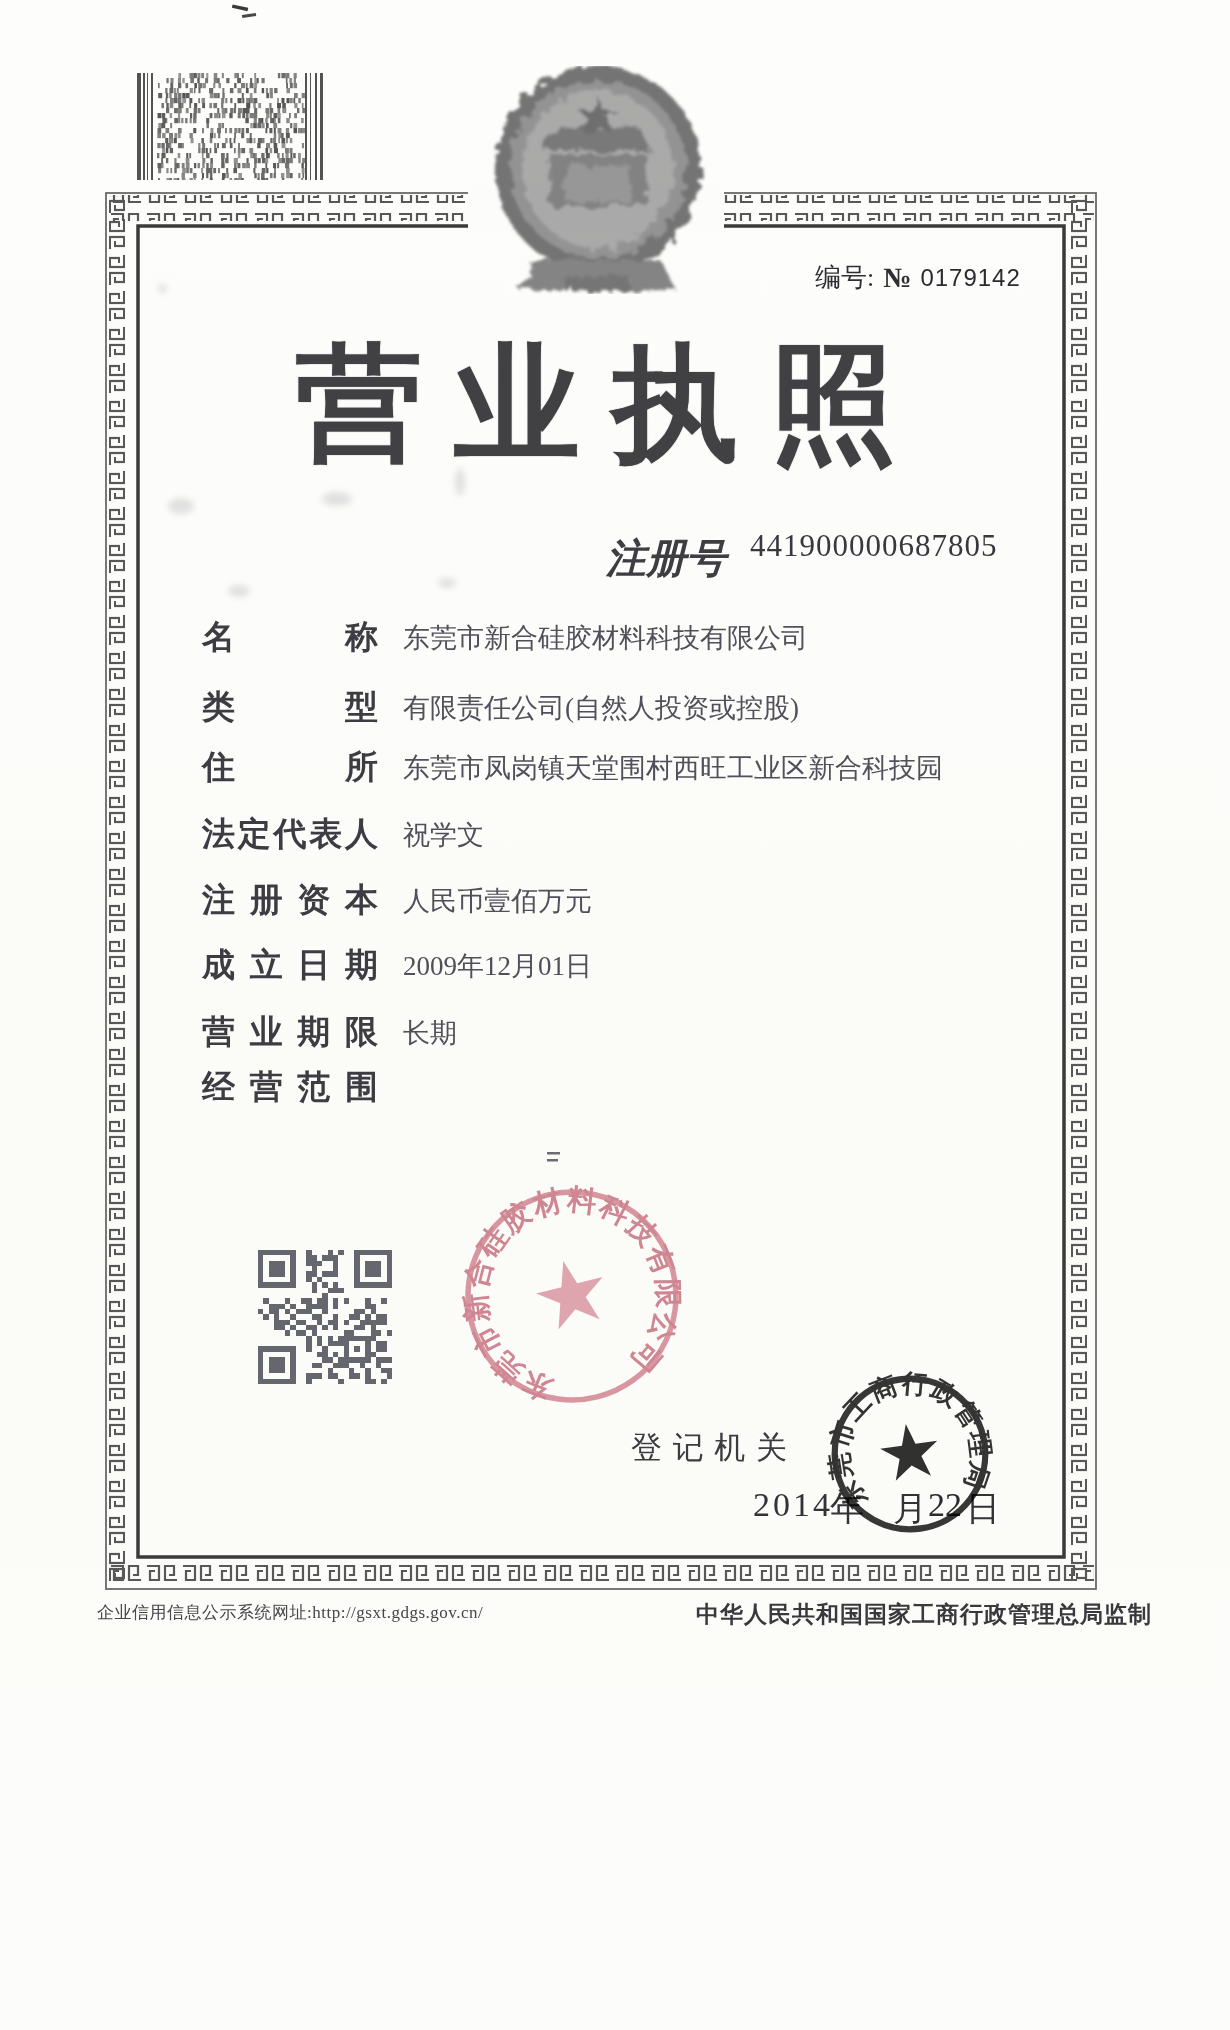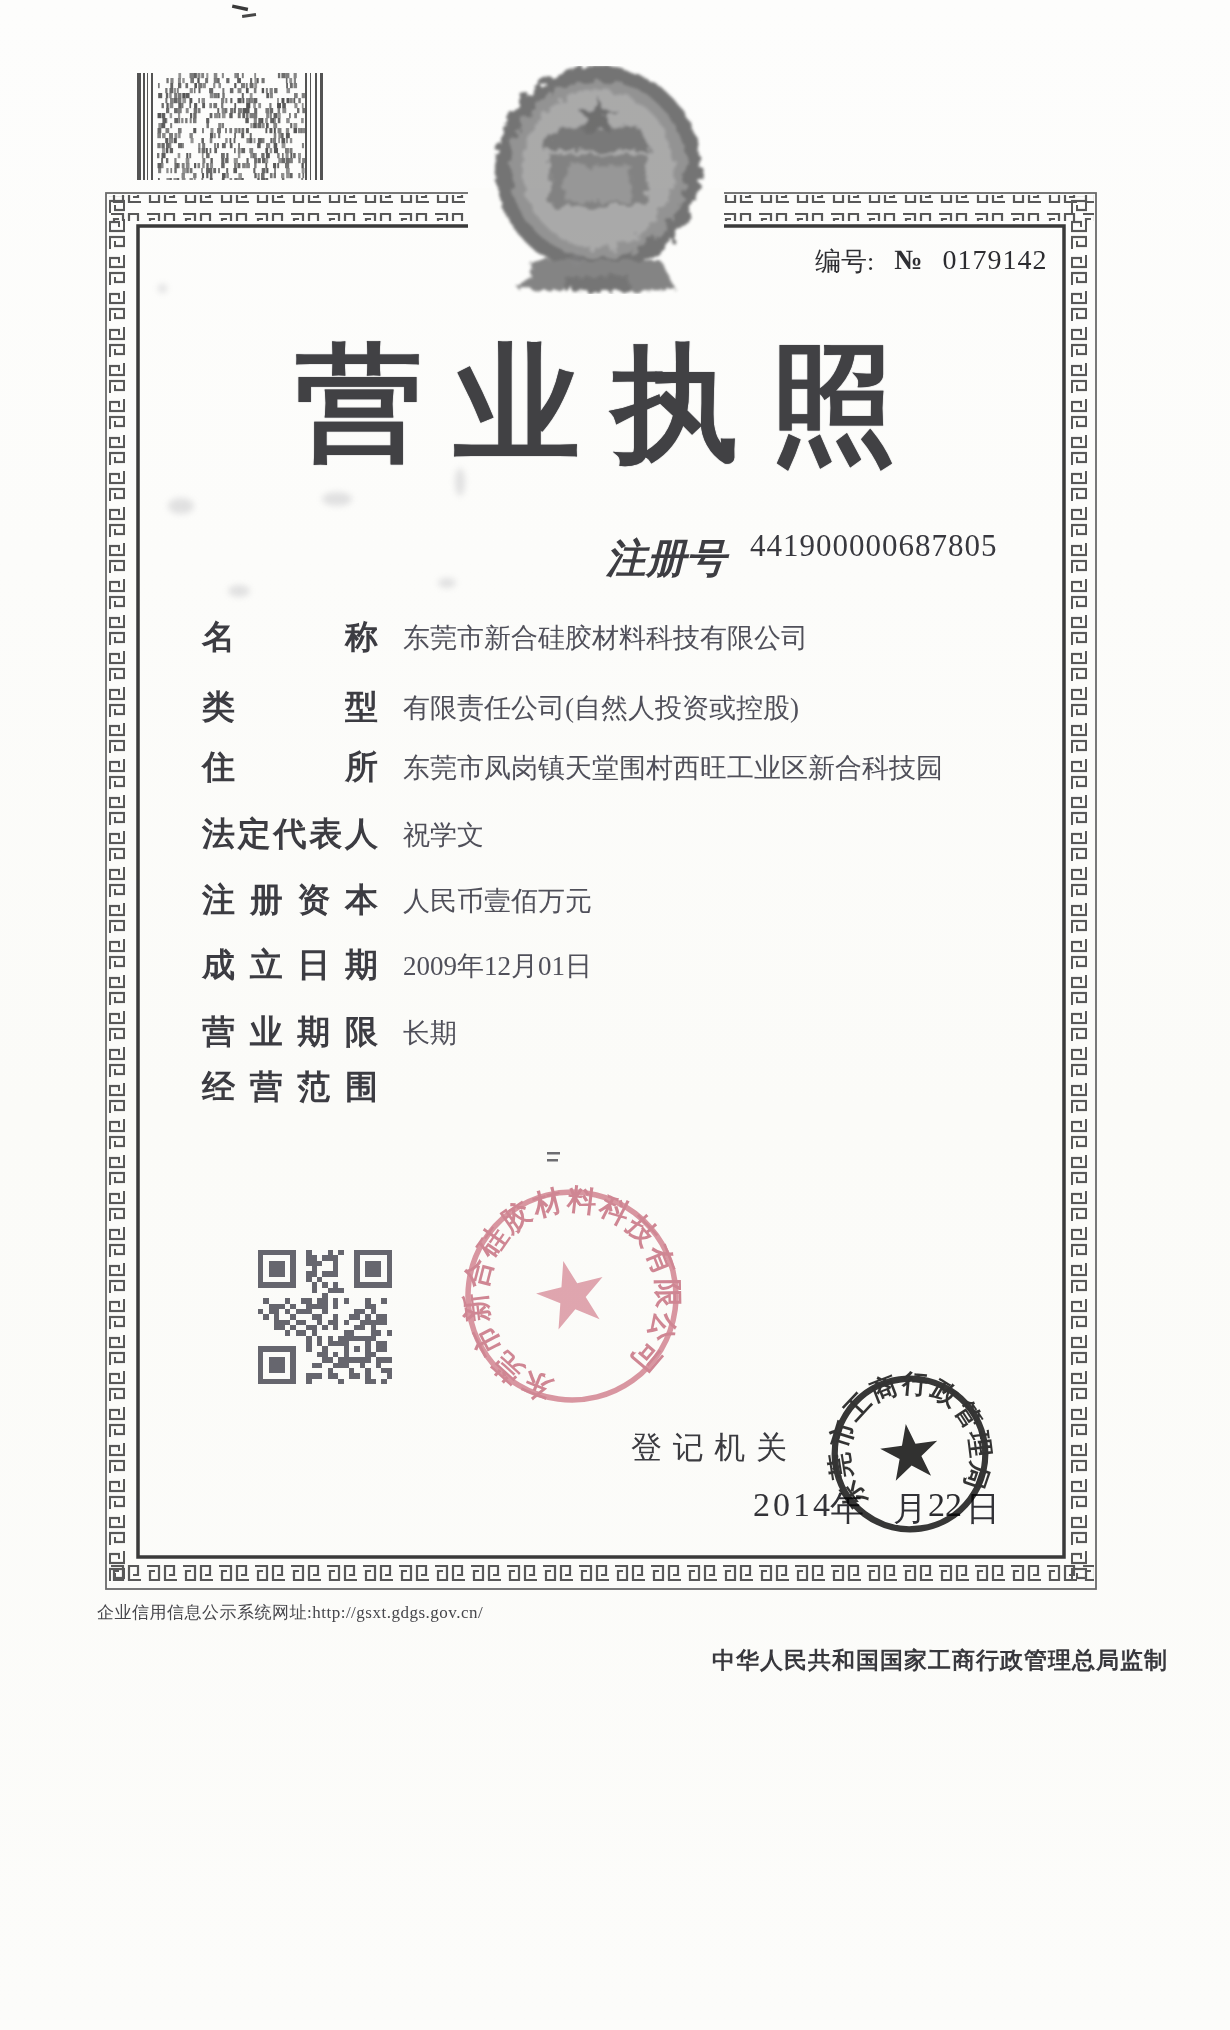--- a/index.html
+++ b/index.html
@@ -7,24 +7,24 @@
         background:linear-gradient(180deg,#fdfdfc 0%,#fbfbf8 55%,#fcfcfa 100%);
         font-family:"Liberation Serif","DejaVu Serif",serif;color:#3e3e42;}
   .abs{position:absolute;}
   svg{display:block;}
   
   .frame-svg{left:0;top:0;width:1230px;height:2030px;pointer-events:none;}
   .emblem-gap{left:468px;top:188px;width:256px;height:42px;background:#fcfcfa;}
   
   .barcode{left:137px;top:73px;width:186px;height:107px;opacity:.88;}
   .emblem{left:487px;top:66px;width:222px;height:228px;}
-  .serial{left:815px;top:244px;width:250px;display:flex;align-items:flex-start;gap:20px;
+  .serial{left:815px;top:260px;width:250px;display:flex;align-items:center;gap:9px;
           font-size:26px;color:#2f2f33;white-space:nowrap;}
   .serial .no-mark{font-weight:700;font-size:28px;}
-  .serial .no-digits{font-family:Liberation Serif, serif;font-size:28px;letter-spacing:1px;color:#2c2c30;}
+  .serial .no-digits{font-family:Liberation Sans, sans-serif;font-size:24px;letter-spacing:1px;color:#2c2c30;}
   .title{left:296px;top:336px;width:600px;font-size:126px;line-height:1.1;font-weight:700;
          color:#414144;text-align:justify;text-align-last:justify;text-shadow:0 0 1px #55555a;}
   
   .regno-label{left:606px;top:531px;width:120px;font-size:40px;font-weight:600;color:#3d3d42;
                text-align:justify;text-align-last:justify;font-style:italic;}
   .regno-number{left:750px;top:528px;font-size:31px;letter-spacing:1px;color:#38383e;}
   
   .f-label{left:202px;width:176px;font-size:33px;font-weight:600;color:#3c3c42;
            text-align:justify;text-align-last:justify;white-space:normal;}
   .f-value{left:403px;font-size:27px;color:#50505a;white-space:nowrap;}
@@ -33,21 +33,21 @@
   .dash-mark{opacity:.8;}
   
   .seal-red{left:452px;top:1176px;width:240px;height:240px;mix-blend-mode:multiply;opacity:.82;}
   .qr{left:258px;top:1250px;width:134px;height:134px;opacity:.85;}
   .registrar-label{left:590px;top:1427px;width:156px;font-size:31px;font-weight:400;color:#3b3b40;
                    text-align:justify;text-align-last:justify;margin-left:41px;}
   .date-part{top:1486px;font-size:34px;color:#323237;white-space:nowrap;}
   .seal-black{left:824px;top:1366px;width:172px;height:176px;mix-blend-mode:multiply;opacity:.9;}
   
   .footer-left{left:97px;top:1601px;font-size:17px;color:#46464b;letter-spacing:.5px;}
-  .footer-right{left:712px;top:1599px;font-size:23px;font-weight:600;color:#38383d;letter-spacing:1px;margin-top:46px;}
+  .footer-right{left:696px;top:1599px;font-size:23px;font-weight:600;color:#38383d;letter-spacing:1px;}
 </style>
 </head>
 <body>
 
 <div class="page">
 
   <svg class="abs frame-svg" xmlns="http://www.w3.org/2000/svg" width="1230" height="2030">
     <defs>
       <pattern id="meanderH" width="36" height="26" patternUnits="userSpaceOnUse">
         <path d="M3,6 h12 v14 h-9 v-9 h5" fill="none" stroke="#585858" stroke-width="2.2"></path>

